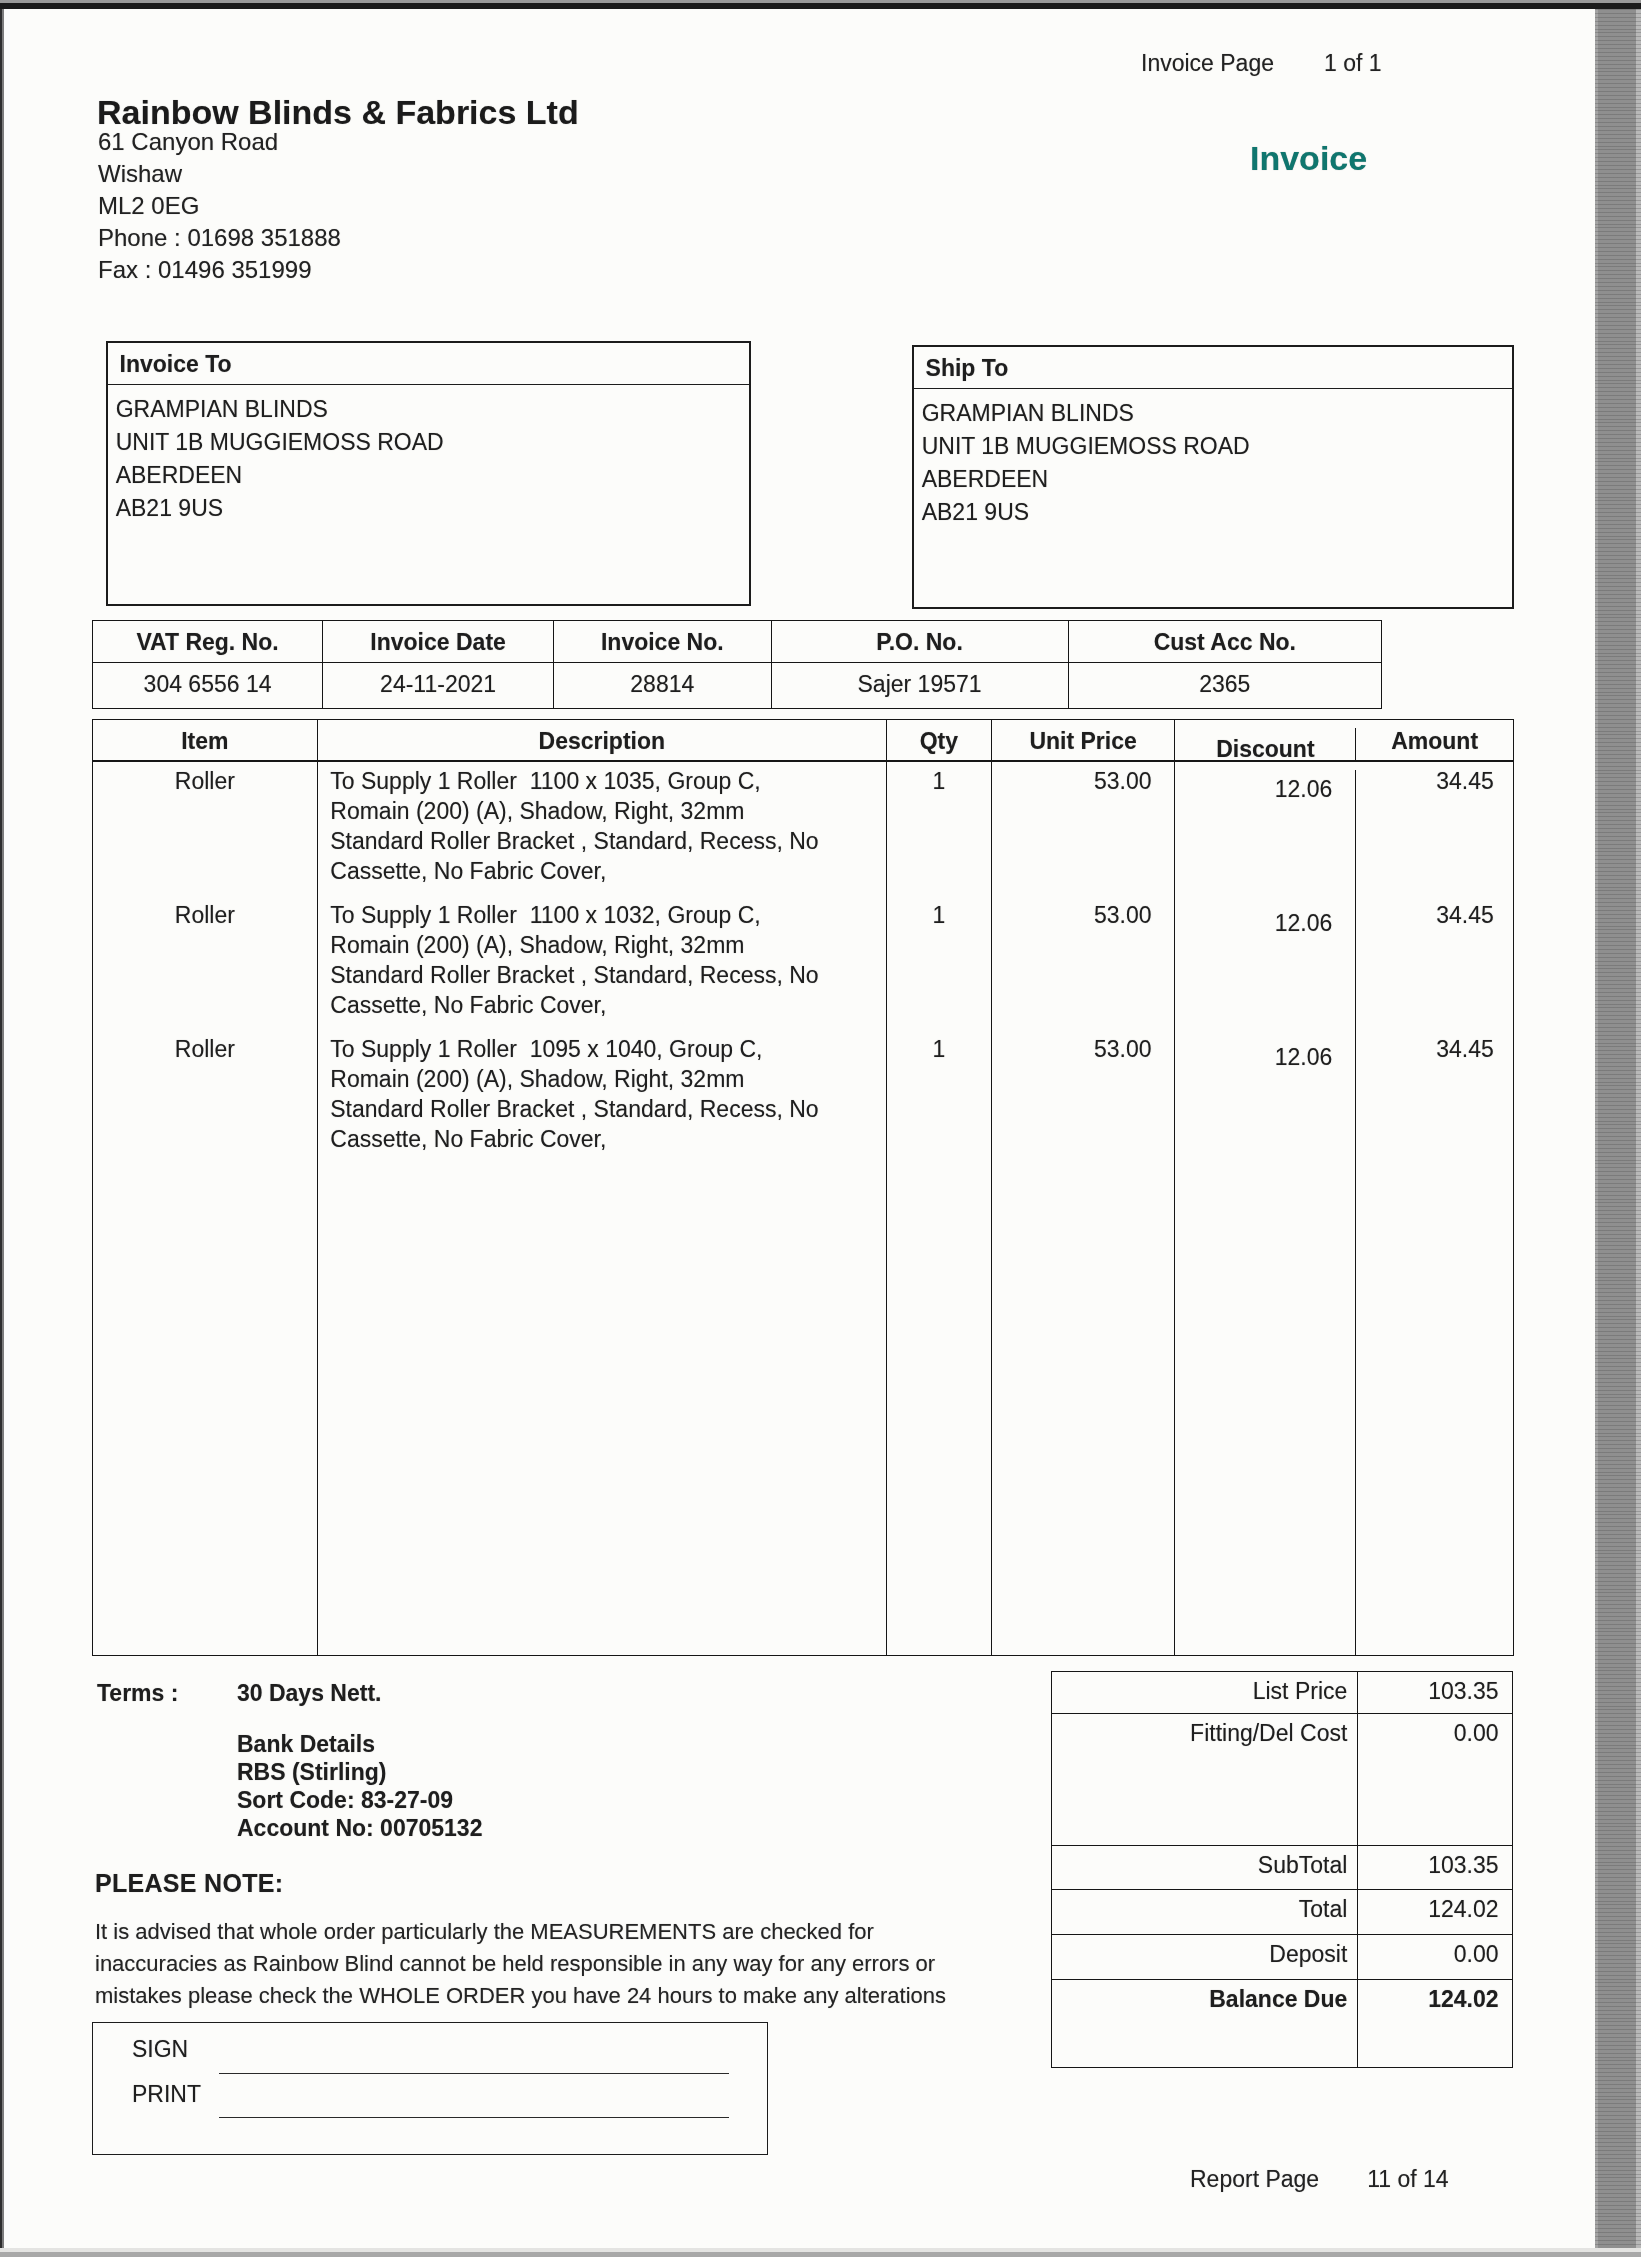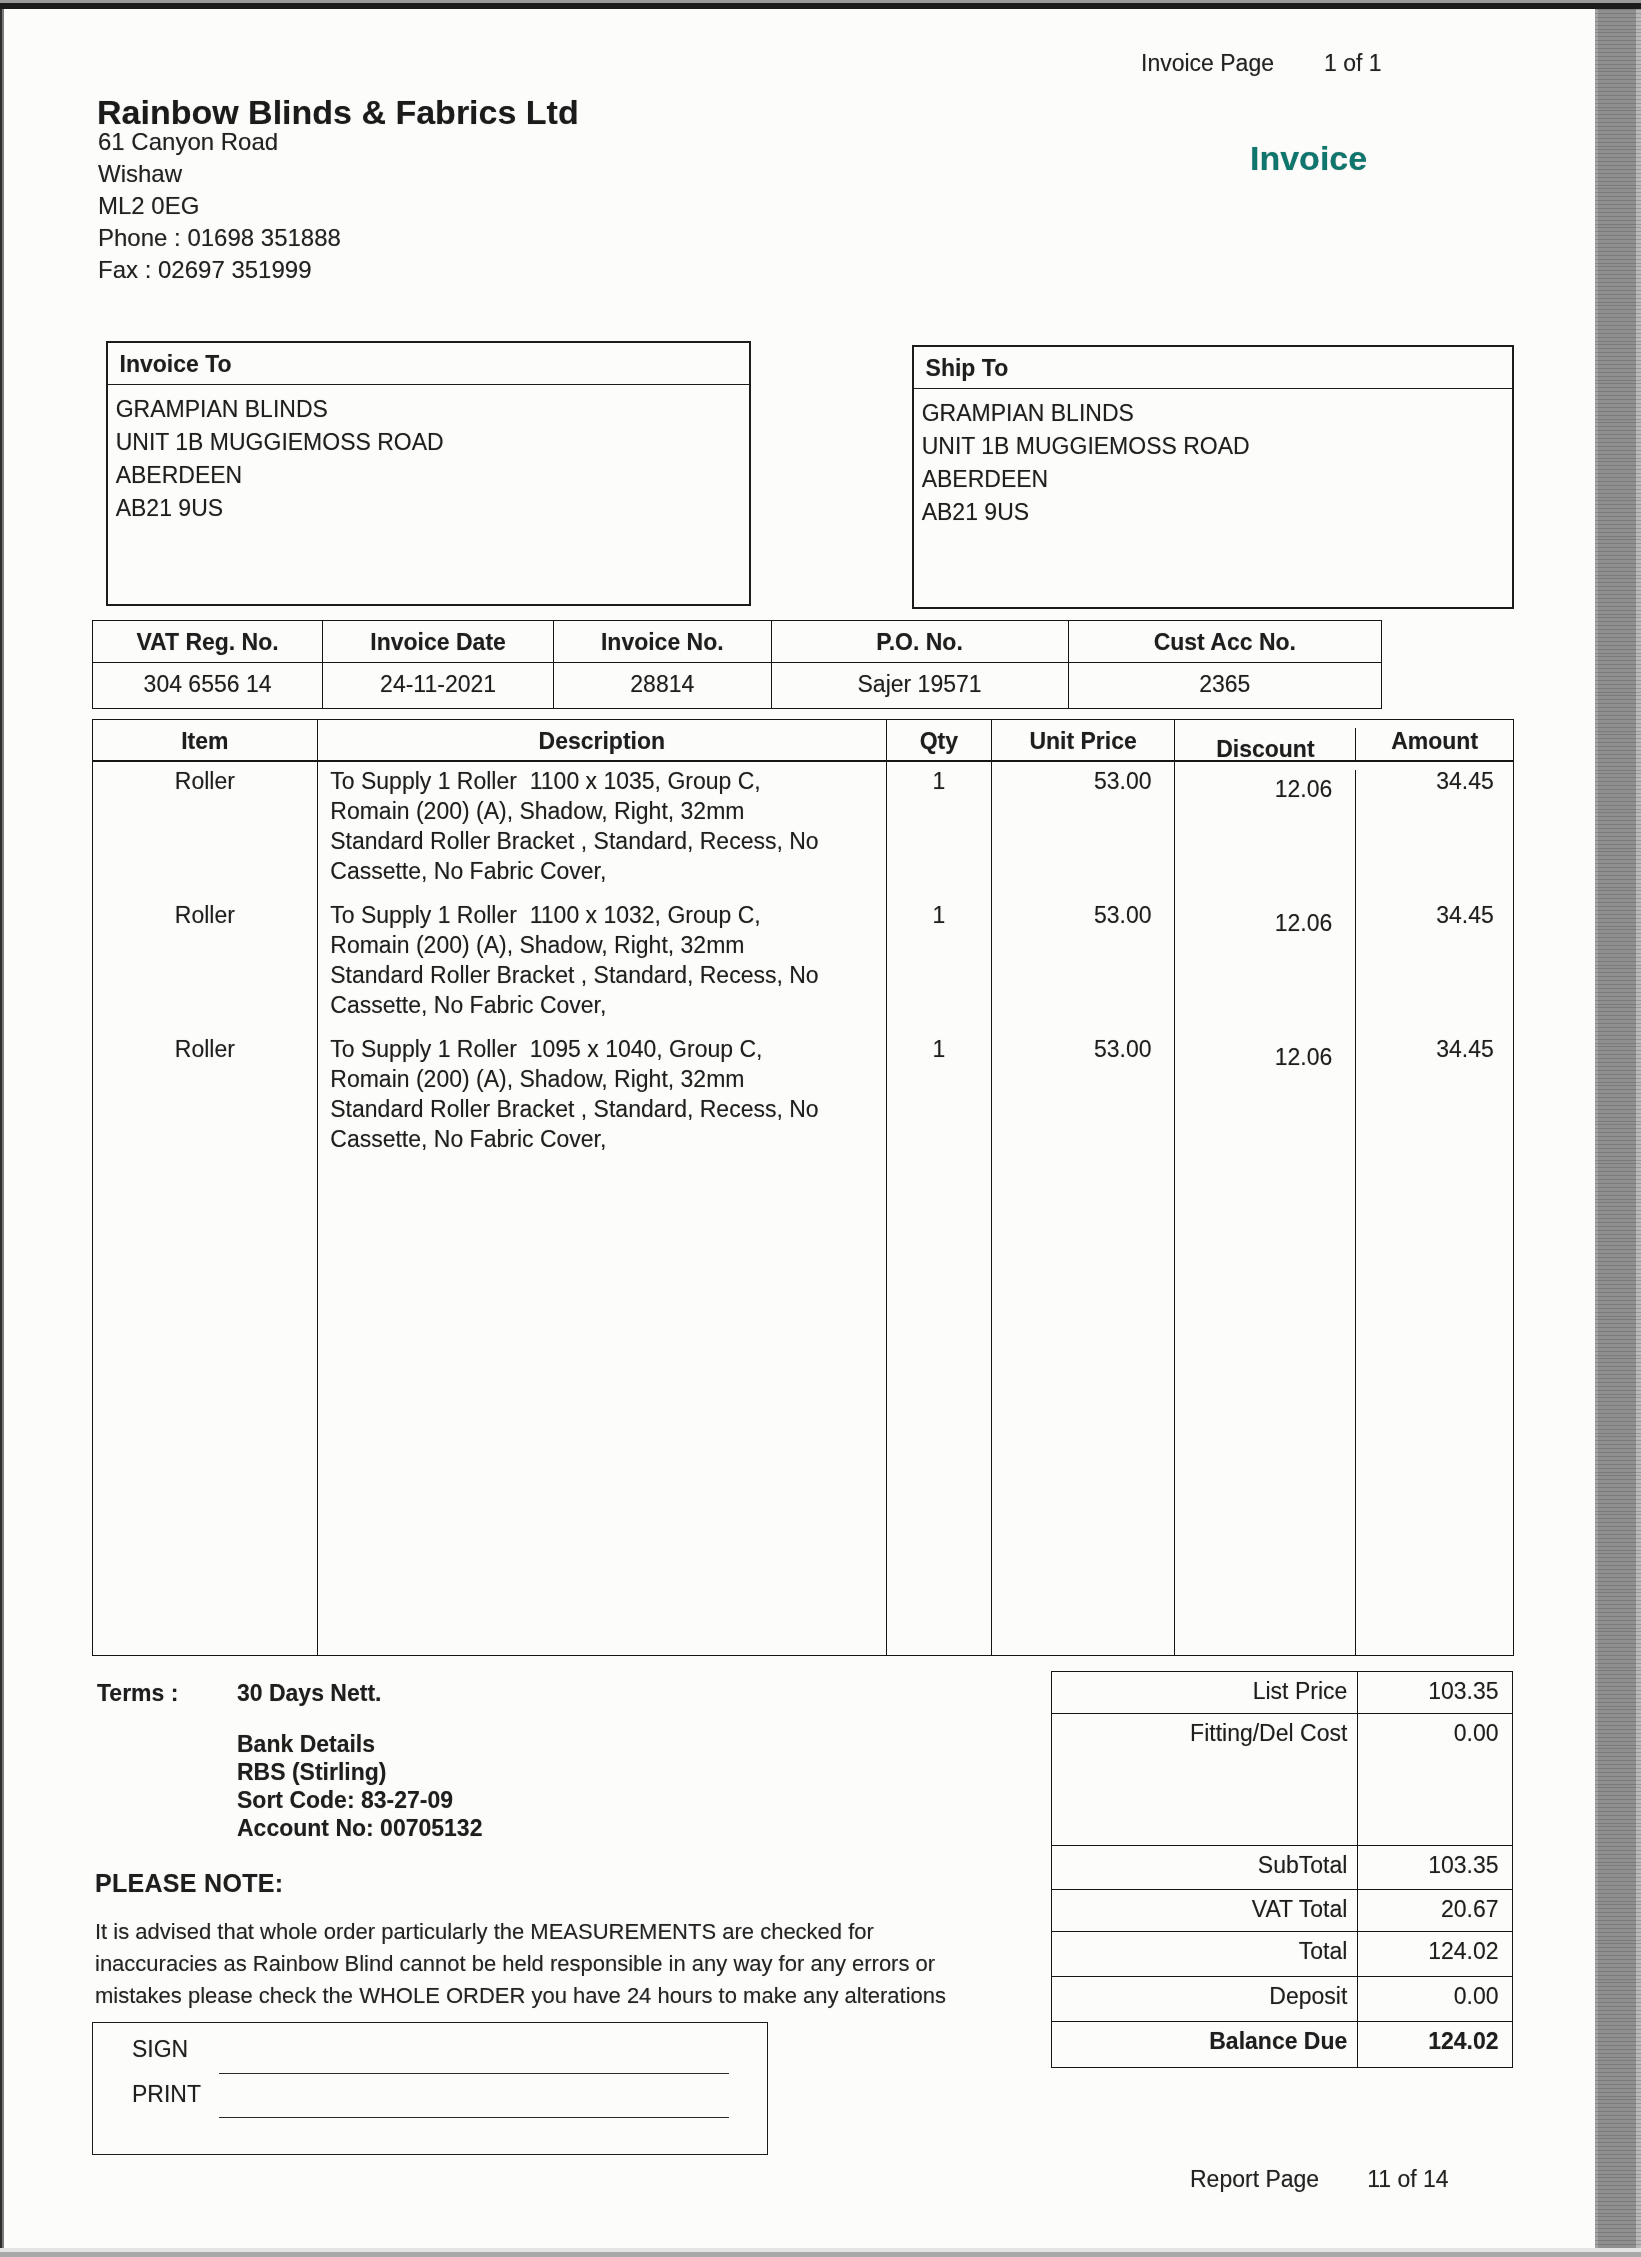--- a/index.html
+++ b/index.html
@@ -97,21 +97,21 @@
   <div class="scan-left"></div>
   <div class="scan-right"></div>
   <div class="scan-bottom"></div>
 
   <div class="company-name soft">Rainbow Blinds &amp; Fabrics Ltd</div>
   <div class="company-address soft">
     <div>61 Canyon Road</div>
     <div>Wishaw</div>
     <div>ML2 0EG</div>
     <div>Phone : 01698 351888</div>
-    <div>Fax : 02697 351999</div>
+    <div>Fax : 01496 351999</div>
   </div>
 
   <div class="invoice-page-row soft">
     <span>Invoice Page</span>
     <span>1 of 1</span>
   </div>
   <div class="doc-title soft">Invoice</div>
 
   <div class="addr-box box-invoice-to">
     <div class="bx-title soft">Invoice To</div>
@@ -231,24 +231,20 @@
       <div class="t-value">103.35</div>
     </div>
     <div class="t-row tr2">
       <div class="t-label">Fitting/Del Cost</div>
       <div class="t-value">0.00</div>
     </div>
     <div class="t-row tr3">
       <div class="t-label">SubTotal</div>
       <div class="t-value">103.35</div>
     </div>
-    <div class="t-row tr4">
-      <div class="t-label">VAT Total</div>
-      <div class="t-value">20.67</div>
-    </div>
     <div class="t-row tr5">
       <div class="t-label">Total</div>
       <div class="t-value">124.02</div>
     </div>
     <div class="t-row tr6">
       <div class="t-label">Deposit</div>
       <div class="t-value">0.00</div>
     </div>
     <div class="t-row t-bold">
       <div class="t-label">Balance Due</div>

